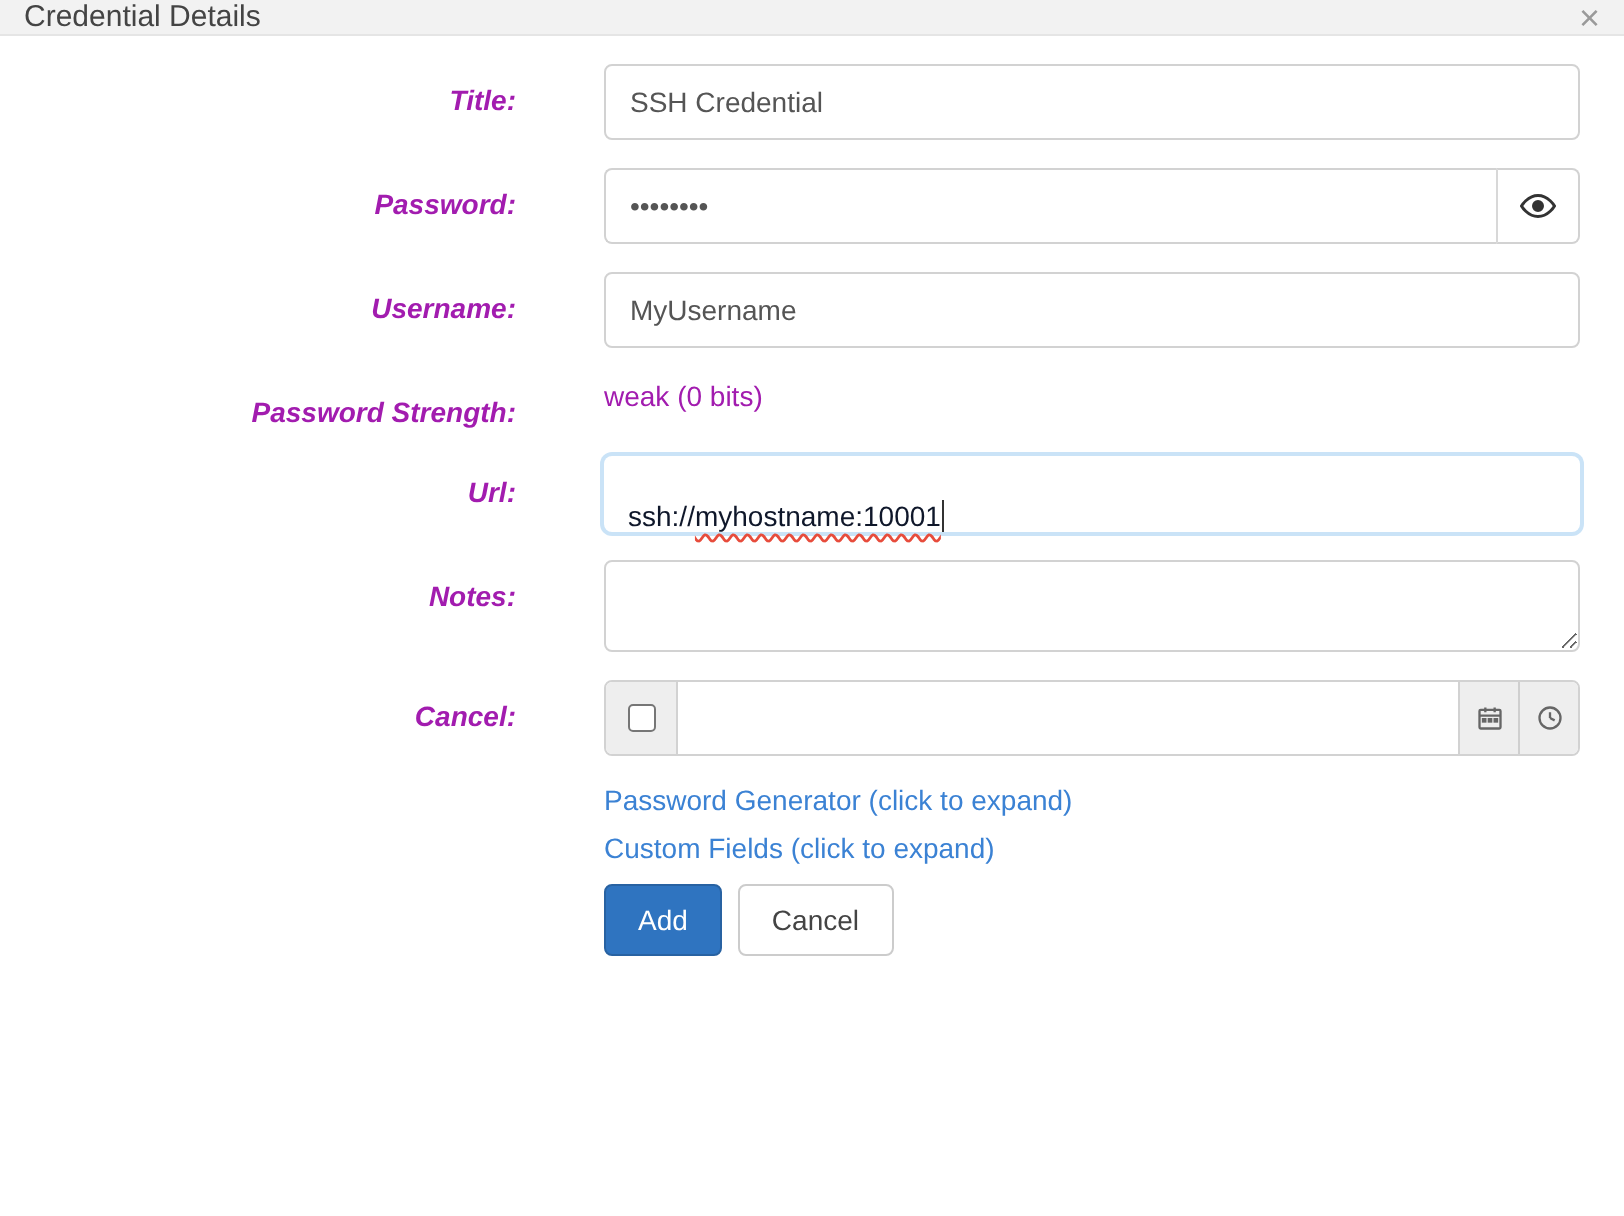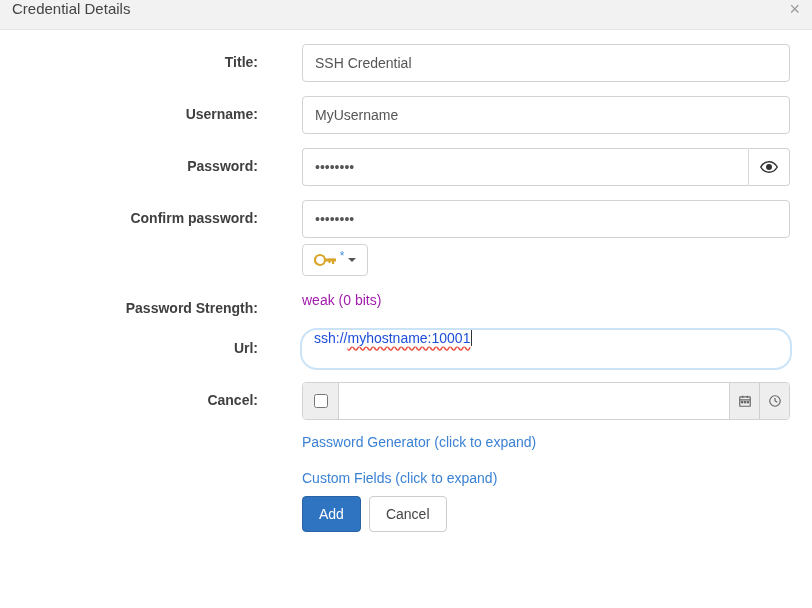--- a/index.html
+++ b/index.html
@@ -10,25 +10,25 @@
     color: #333;
     background: #fff;
   }
   .dialog {
     width: 812px;
     height: 608px;
     position: relative;
     background: #fff;
   }
   .header {
-    height: 30px;
+    height: 18px;
     background: #f2f2f2;
     border-bottom: 1px solid #e5e5e5;
     display: flex;
-    align-items: flex-start;
+    align-items: center;
     padding: 0 12px;
     color: #444;
   }
   .header-title {
     font-size: 15px;
     font-weight: 400;
   }
   .close-x {
     margin-left: auto;
     font-size: 18px;
@@ -43,22 +43,23 @@
     display: flex;
     align-items: flex-start;
     margin-bottom: 14px;
   }
   .label-col {
     width: 274px;
     text-align: right;
     padding-right: 16px;
     padding-top: 10px;
     font-weight: 700;
-    color: #404040;
+    color: #a21caf;
     flex-shrink: 0;
+    font-style: italic;
   }
   .field-col {
     flex: 1;
     display: flex;
     flex-direction: column;
     padding-left: 28px;
   }
   input[type=text], input[type=password], textarea {
     width: 100%;
     height: 38px;
@@ -197,80 +198,70 @@
     <span class="header-title">Credential Details</span>
     <span class="close-x">×</span>
   </div>
 
   <div class="body">
 
     <div class="row">
       <div class="label-col">Title:</div>
       <div class="field-col">
         <input type="text" value="SSH Credential" style="">
-      </div>
-    </div>
-
-    <div class="row">
-      <div class="label-col">Username:</div>
-      <div class="field-col">
-        <input type="text" value="MyUsername" style="">
       </div>
     </div>
 
     <div class="row">
       <div class="label-col">Password:</div>
       <div class="field-col">
         <div class="pwd-group">
           <input type="password" value="••••••••" style="">
           <div class="eye-btn">
             <svg width="18" height="18" viewBox="0 0 24 24" fill="none" stroke="#333" stroke-width="2">
               <path d="M1 12s4-7 11-7 11 7 11 7-4 7-11 7S1 12 1 12z"></path>
               <circle cx="12" cy="12" r="3" fill="#333"></circle>
             </svg>
           </div>
         </div>
       </div>
     </div>
 
     <div class="row">
-      <div class="label-col">Confirm password:</div>
-      <div class="field-col">
-        <input type="password" value="••••••••" style="">
-        <div class="key-btn">
-          <svg width="24" height="14" viewBox="0 0 24 14">
-            <circle cx="6" cy="7" r="5" fill="none" stroke="#d9a52a" stroke-width="2.2"></circle>
-            <rect x="10" y="5.5" width="12" height="3" fill="#d9a52a"></rect>
-            <rect x="18" y="5.5" width="2.2" height="5.5" fill="#d9a52a"></rect>
-            <rect x="14.5" y="5.5" width="2" height="4.5" fill="#d9a52a"></rect>
-          </svg>
-          <span class="key-asterisk">*</span>
-          <span class="caret"></span>
-        </div>
-      </div>
-    </div>
+      <div class="label-col">Username:</div>
+      <div class="field-col">
+        <input type="text" value="MyUsername" style="">
+      </div>
+    </div>
+
 
     <div class="row">
       <div class="label-col">Password Strength:</div>
       <div class="field-col">
         <div class="strength-text">weak (0 bits)</div>
       </div>
     </div>
 
     <div class="row">
       <div class="label-col">Url:</div>
       <div class="field-col">
-        <div class="url-input" id="url-wrap" style="width:100%;height:38px;border-radius:15px;background:#fff;display:flex;align-items:flex-start;padding:0 12px;font-size:14px;color:#1d4ed8;cursor:text;">
+        <div class="url-input" id="url-wrap" style="width:100%;height:38px;border-radius:4px;background:#fff;display:flex;align-items:flex-end;padding:0 12px;font-size:14px;color:#0f172a;cursor:text;">
           <span>ssh://</span>
             <span class="url-wavy">myhostname:10001</span>
             <span style="border-left:1px solid #333;height:16px;margin-left:1px;"></span>
         </div>
       </div>
     </div>
 
+    <div class="row">
+      <div class="label-col">Notes:</div>
+      <div class="field-col">
+        <textarea style=""></textarea>
+      </div>
+    </div>
 
     <div class="row">
       <div class="label-col">Cancel:</div>
       <div class="field-col">
         <div class="expires-group">
           <div class="chk-cell">
             <input type="checkbox" style="">
           </div>
           <div class="date-cell"></div>
           <div class="icon-cell">
@@ -288,21 +279,21 @@
             <svg width="14" height="14" viewBox="0 0 24 24" fill="none" stroke="#666" stroke-width="2">
               <circle cx="12" cy="12" r="9"></circle>
                 <line x1="12" y1="7" x2="12" y2="12"></line>
                 <line x1="12" y1="12" x2="16" y2="14"></line>
             </svg>
           </div>
         </div>
       </div>
     </div>
 
-    <div class="row" style="margin-bottom:20px;justify-content:space-between;">
+    <div class="row" style="margin-bottom:8px;justify-content:space-between;">
       <div class="label-col"></div>
       <div class="field-col">
         <span class="link">Password Generator (click to expand)</span>
       </div>
     </div>
 
     <div class="row" style="margin-bottom:6px;">
       <div class="label-col"></div>
       <div class="field-col">
         <span class="link">Custom Fields (click to expand)</span>

